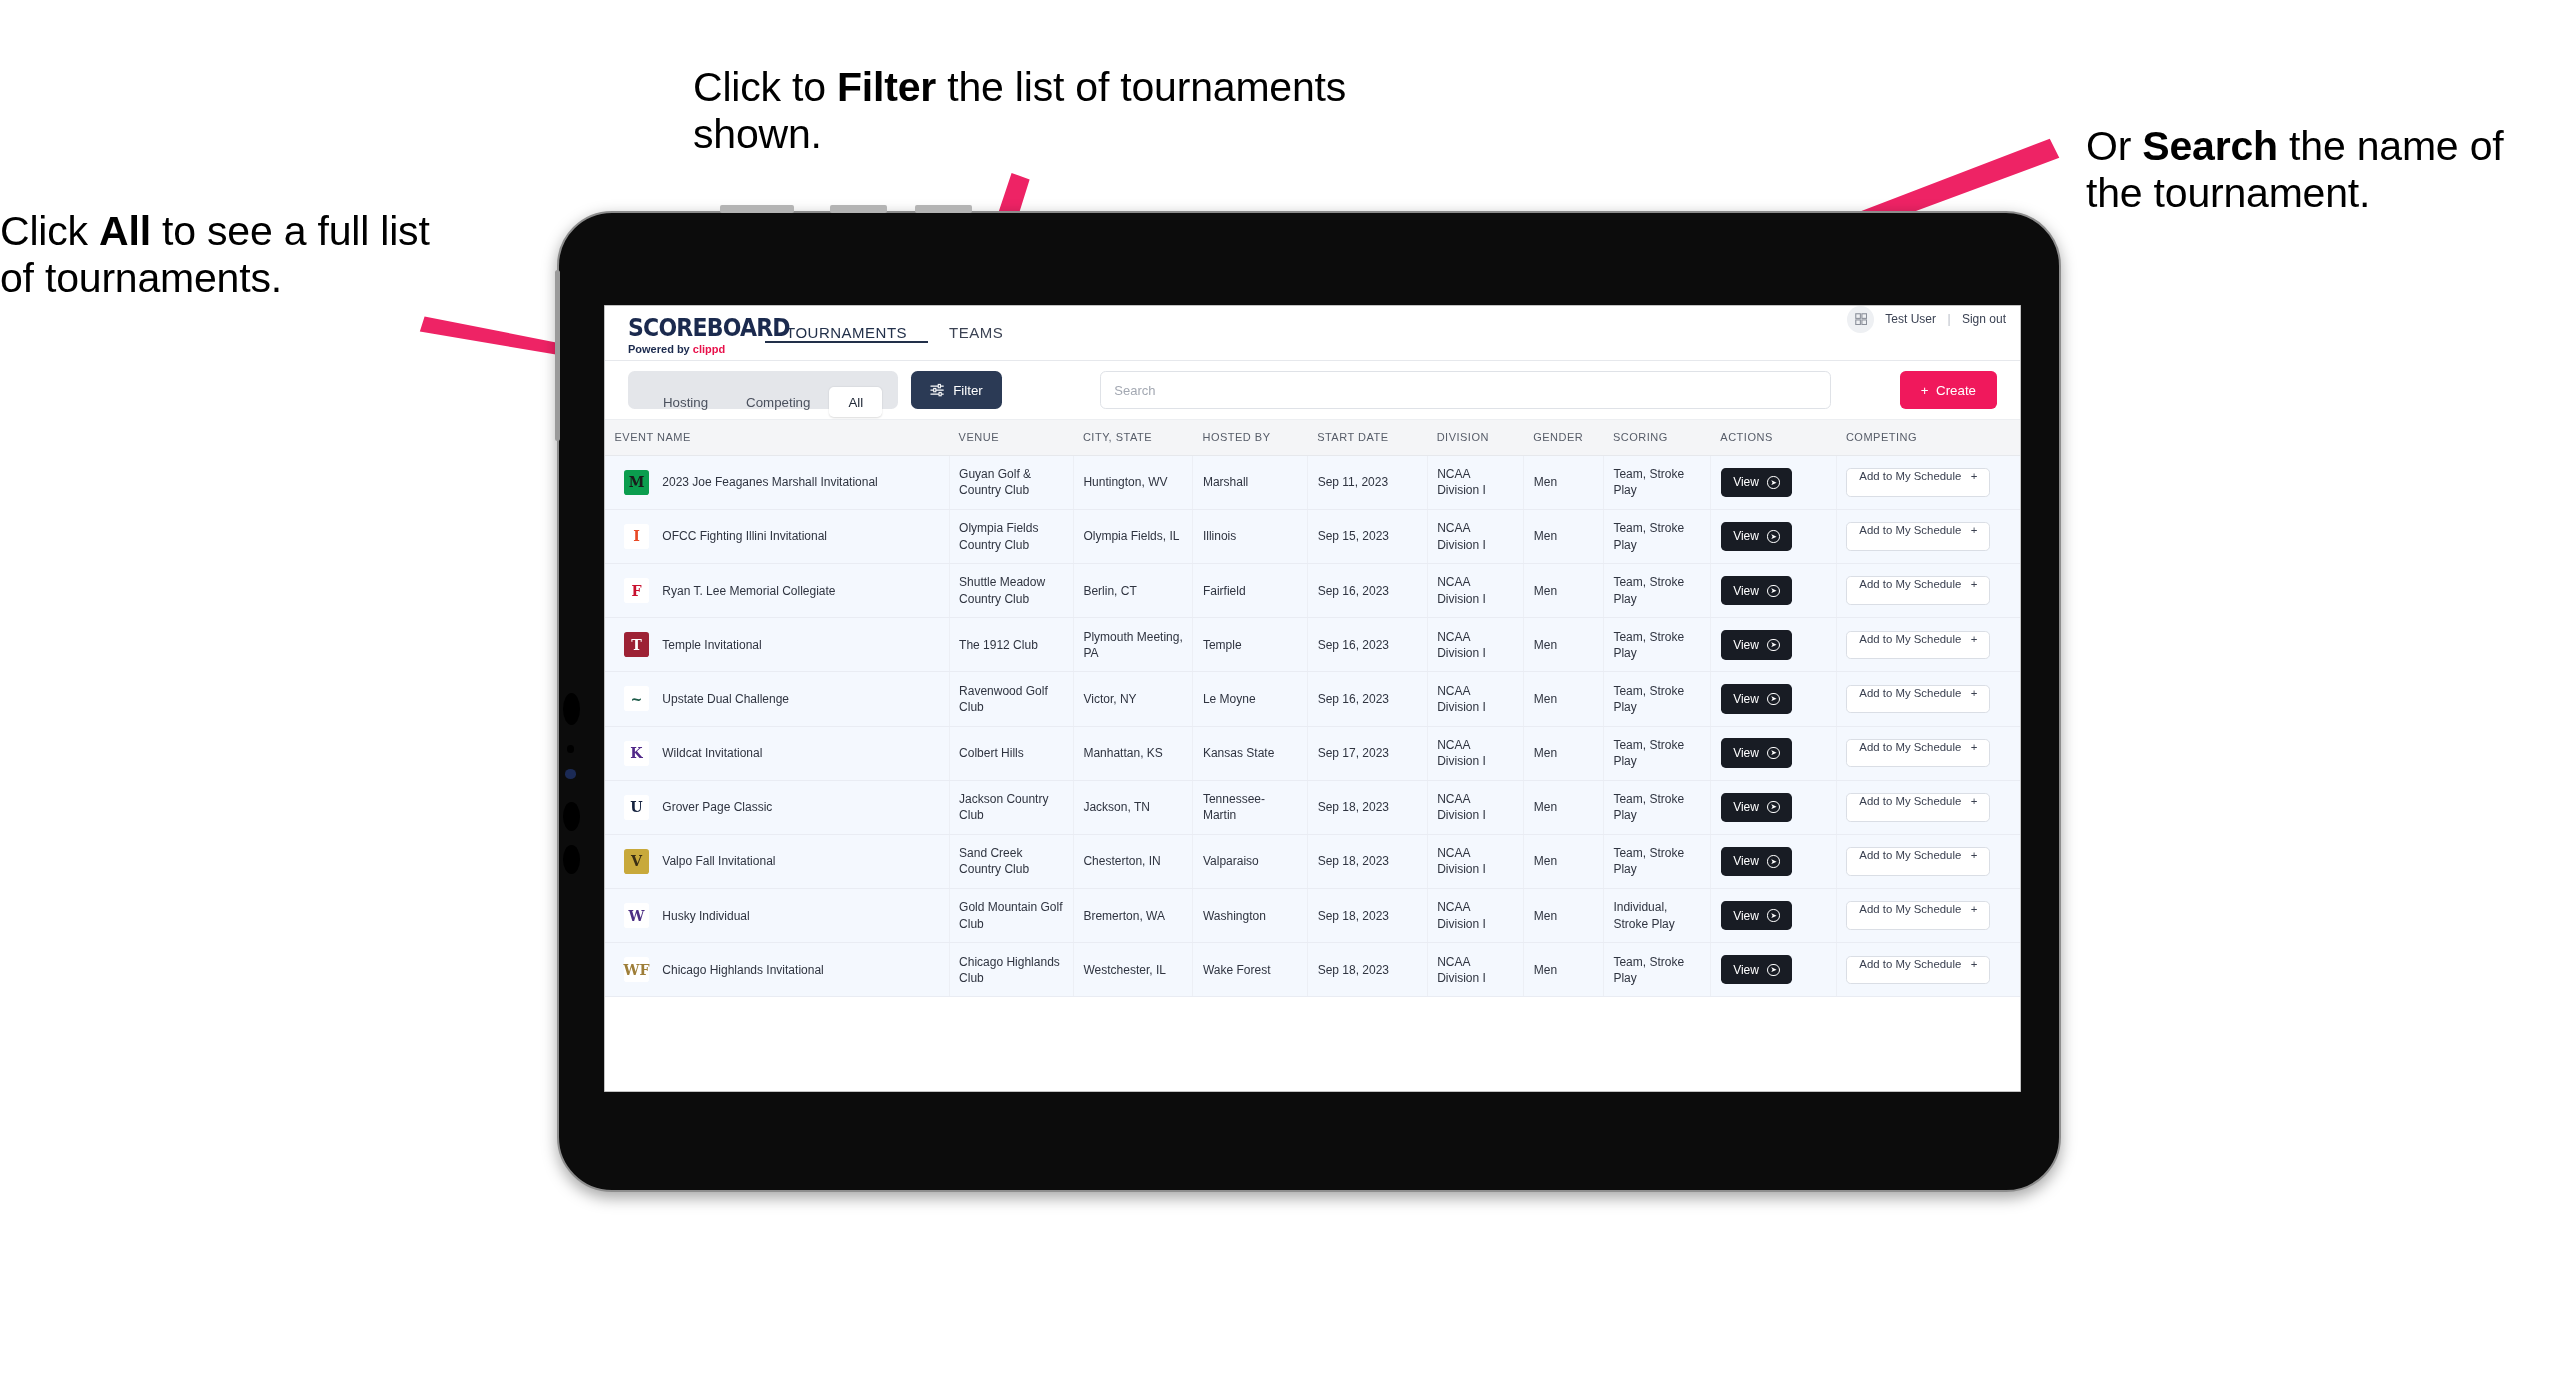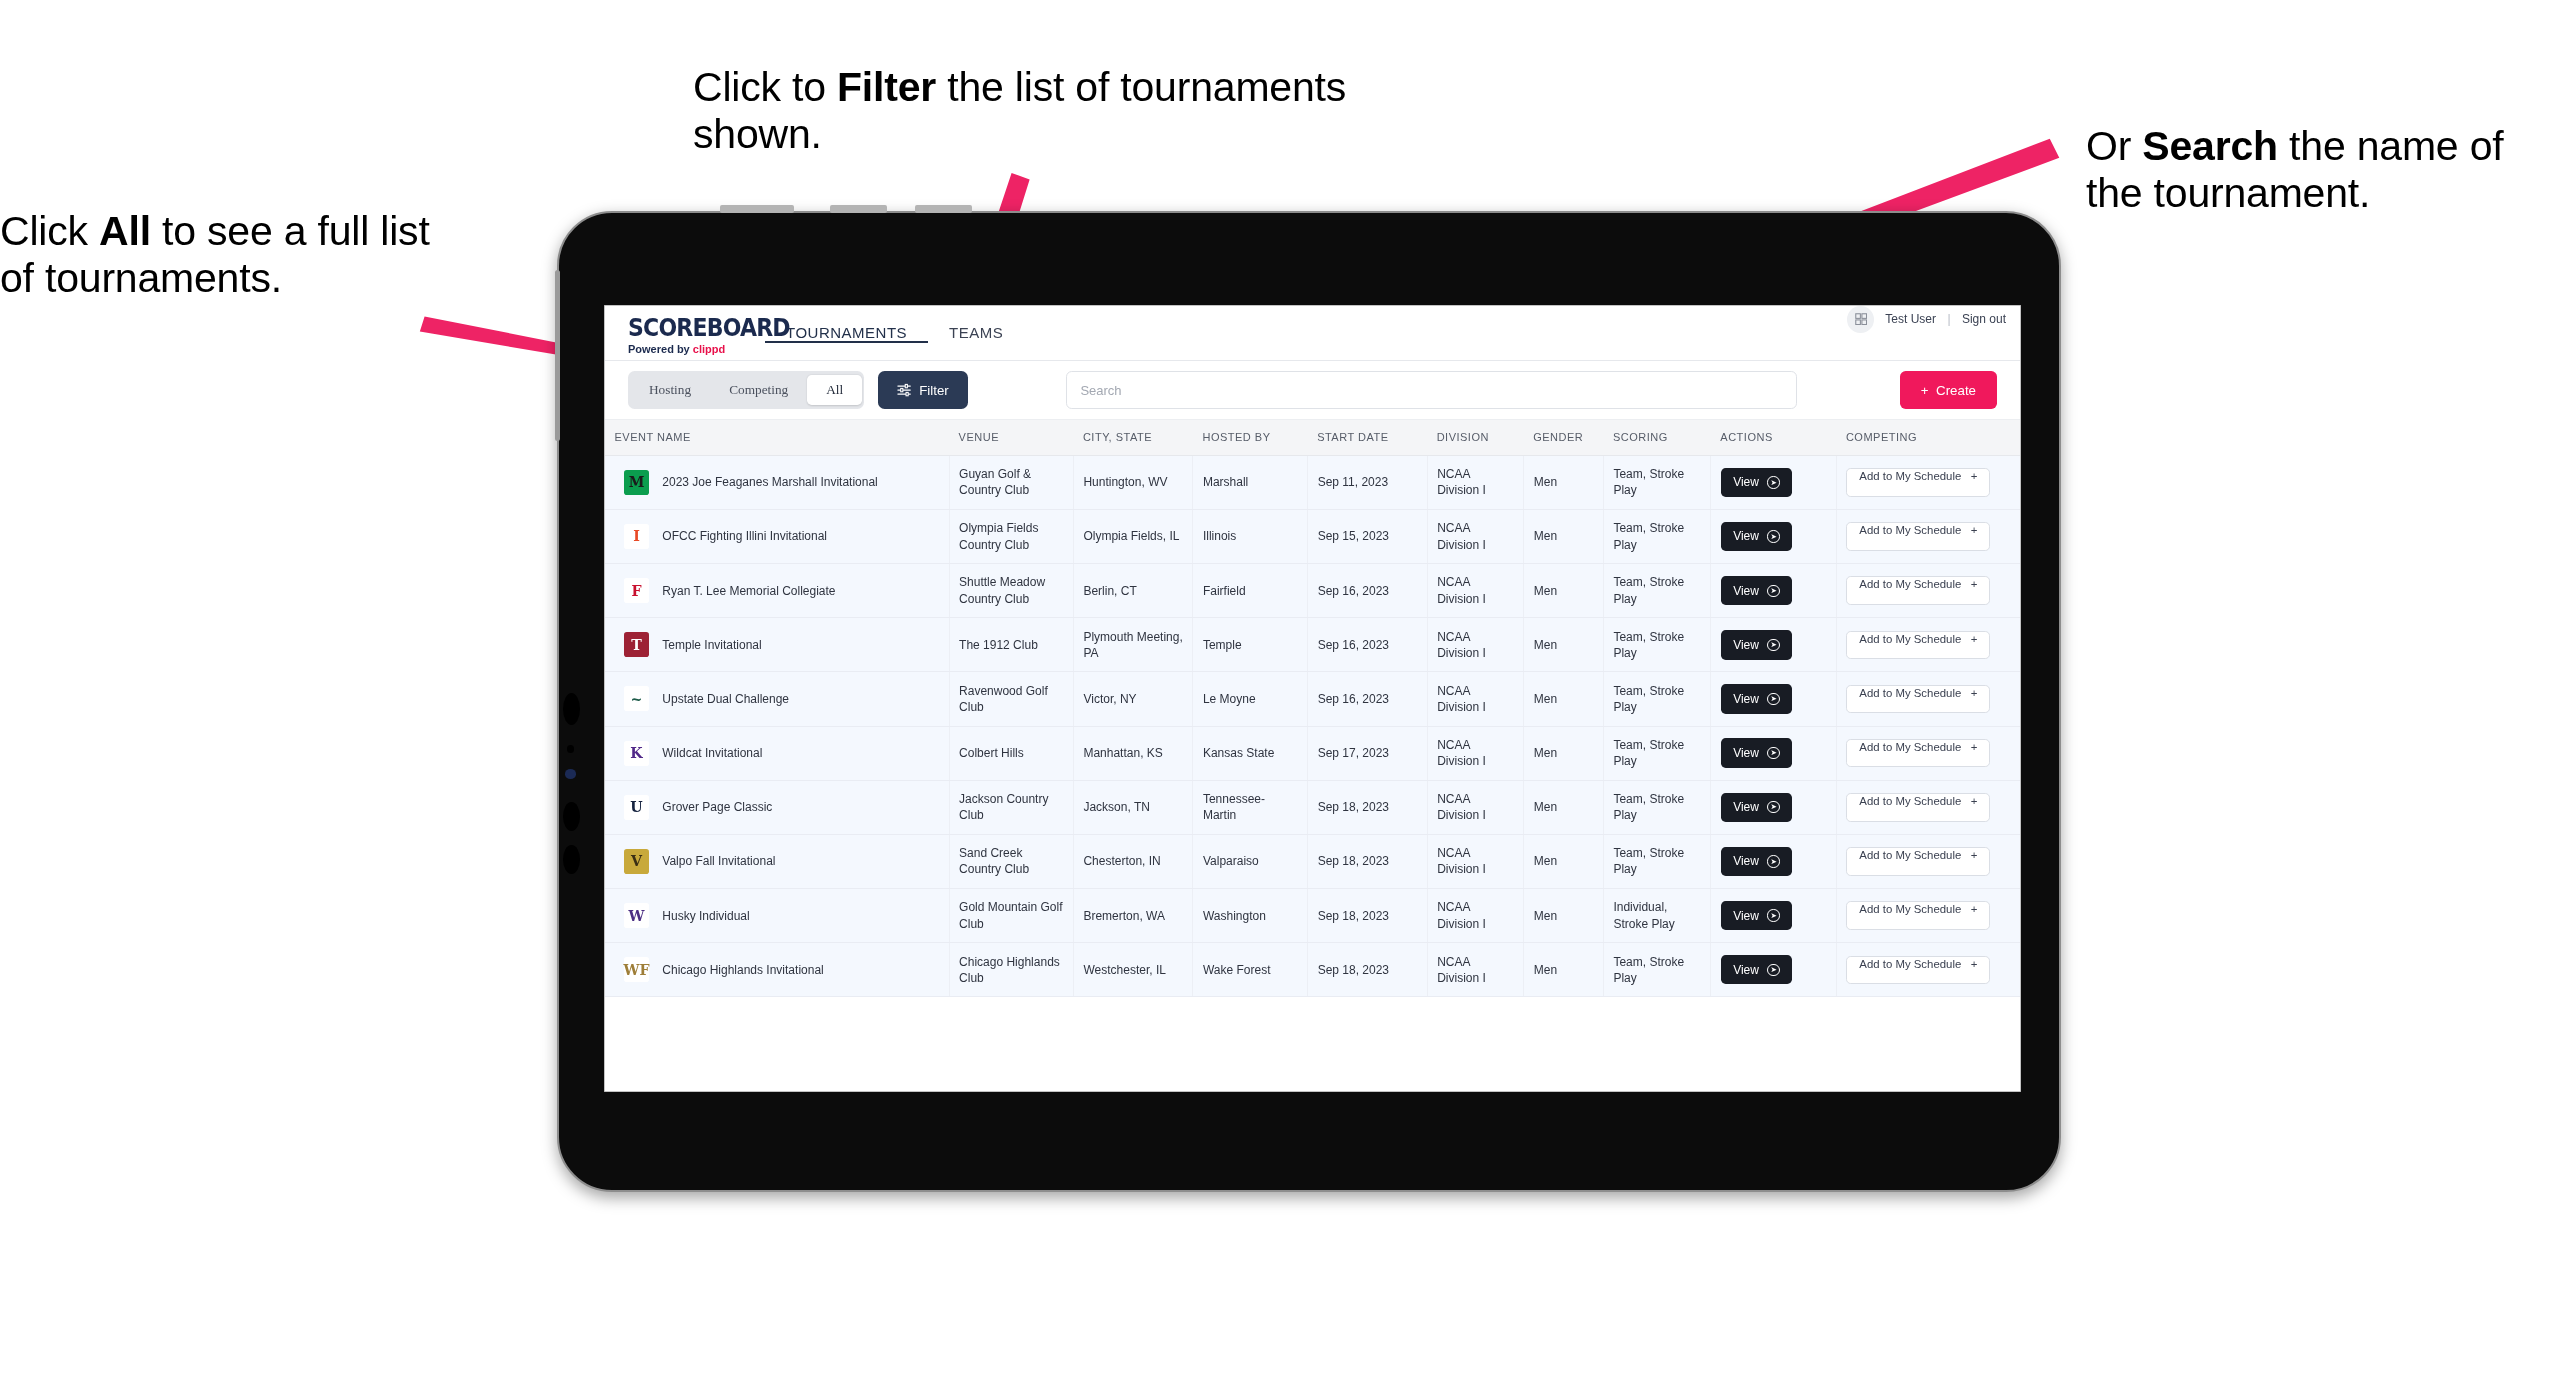--- a/index.html
+++ b/index.html
@@ -89,21 +89,21 @@
   .sep { color:#b9bec7; }
   .link { cursor:pointer; }
   #appbar-underline { position:absolute; left:0; right:0; bottom:0; height:0.9px; background:#e6e8ec; }
 
   
   #toolbar {
     height: 59px; background:#fff; display:flex; align-items:center;
     padding: 0 23px; gap: 13.3px; border-bottom:0.9px solid #eceef1;
   }
   #segmented {
-    display:flex; align-items:center; background:#e4e6ea; border-radius:6.6px; padding: 2px; height:38px;font-family:Liberation Serif, serif;
+    display:flex; background:#e4e6ea; border-radius:6.6px; padding: 16px; height:38px;
   }
   .seg { padding: 0 19px; height:30px; display:flex; align-items:center;
          font-size:13.3px; color:#4b515e; border-radius:4.7px; cursor:pointer; }
   .seg.active { background:#fff; color:#222a39; box-shadow:0 0.9px 1.9px rgba(0,0,0,.14); font-weight:500; }
   #filter-btn {
     display:flex; align-items:center; gap:8.5px; background:#2b3a55; color:#fff;
     height:38px; padding: 0 19px; border-radius:6.6px; font-size:13.3px; cursor:pointer;
   }
   #search-wrap { margin-left: 85px; flex: 1; max-width: 731px; }
   #search-input {

